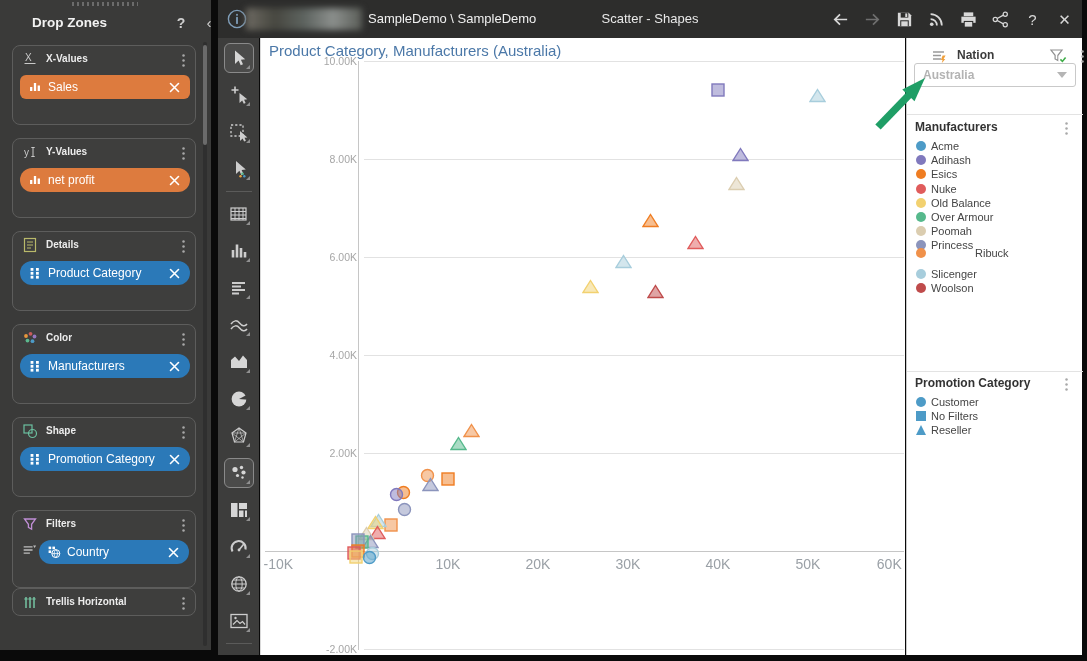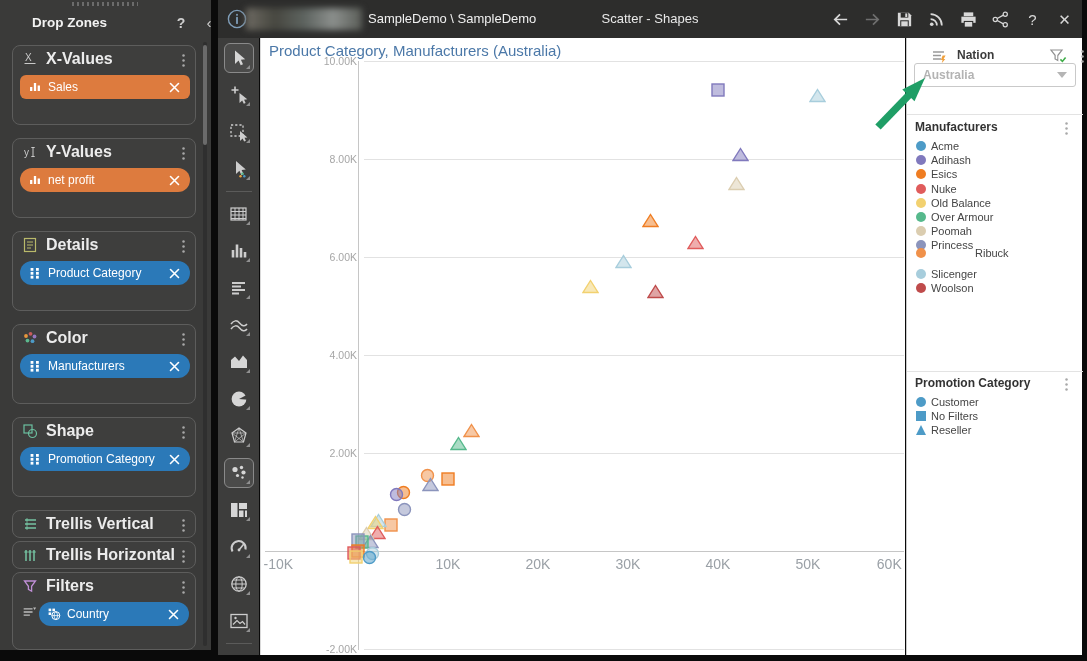--- a/index.html
+++ b/index.html
@@ -27,21 +27,21 @@
   .sb-collapse{left:180px;top:9px;width:20px;height:20px;color:#cfcfcf;font-size:15px;text-align:center;line-height:19px;cursor:pointer;}
   .sb-cards{left:0;top:38px;width:211px;padding:7px 12px 0 12px;box-sizing:border-box;display:flex;flex-direction:column;}
   .card{position:relative;width:184px;box-sizing:border-box;background:#3e3e3d;border:1px solid #5d5d5c;border-radius:8px;}
   .card.big{height:80px;margin-bottom:13px;}
   .card.compact{height:28px;margin-bottom:3px;}
   .card.filters{height:78px;margin-bottom:0;}
   .card-hd{position:absolute;left:0;top:0;width:100%;height:26px;}
   .card.compact .card-hd{height:26px;}
   .ch-ic{position:absolute;left:8px;top:4px;width:18px;height:18px;}
   .ch-ic svg{width:18px;height:18px;}
-  .ch-lbl{position:absolute;left:33px;top:0;height:26px;line-height:26px;color:#ececec;font-size:16px;font-weight:bold;white-space:nowrap;}
+  .ch-lbl{position:absolute;left:33px;top:0;height:26px;line-height:26px;color:#ececec;font-size:10px;font-weight:bold;white-space:nowrap;}
   .kebab{position:absolute;right:6px;top:5px;width:12px;height:18px;cursor:pointer;display:flex;align-items:center;justify-content:center;}
   .kebab svg{width:5px;height:15px;}
   .chip{position:absolute;height:24px;border-radius:12px;display:flex;align-items:center;cursor:pointer;}
   .chip .cp-ic{width:14px;height:14px;margin-left:8px;flex:0 0 auto;}
   .chip .cp-ic svg{width:14px;height:14px;display:block;}
   .chip .cp-lbl{color:#fff;font-size:12px;margin-left:6px;white-space:nowrap;overflow:hidden;flex:1;}
   .chip .cp-x{width:11px;height:11px;margin:0 10px 0 6px;flex:0 0 auto;cursor:pointer;}
   .chip .cp-x svg{width:11px;height:11px;display:block;}
   .slicer{position:absolute;left:8px;top:31px;width:16px;height:16px;}
   .slicer svg{width:16px;height:16px;}
@@ -337,92 +337,74 @@
               </svg>
             </span>
             <span class="cp-lbl">Promotion Category</span>
             <span class="cp-x">
               <svg viewBox="0 0 11 11">
                 <path d="M1.5 1.5 L9.5 9.5 M9.5 1.5 L1.5 9.5" stroke="#fff" stroke-width="1.6" stroke-linecap="round"></path>
               </svg>
             </span>
           </div>
         </div>
-        <div class="card compact">
+        <div class="card filters">
           <div class="card-hd">
             <span class="ch-ic"><svg viewBox="0 0 18 18">
-                <path d="M4 5 h11 M4 9 h11 M4 13 h11" stroke="#76c4a2" stroke-width="1.5"></path>
-                <path d="M6 3.2 v3.6 M6 7.2 v3.6 M6 11.2 v3.6" stroke="#76c4a2" stroke-width="1"></path>
+                <path d="M3.5 4 H14.5 L10.6 9.3 V14.2 L7.4 12.4 V9.3 Z" fill="none" stroke="#c08fd6" stroke-width="1.3"></path>
               </svg></span>
-            <span class="ch-lbl">Trellis Vertical</span>
+            <span class="ch-lbl">Filters</span>
             <span class="kebab">
               <svg viewBox="0 0 6 18">
                 <g fill="#a8a8a8">
                   <circle cx="3" cy="3" r="1.5"></circle>
                   <circle cx="3" cy="9" r="1.5"></circle>
                   <circle cx="3" cy="15" r="1.5"></circle>
                 </g>
+              </svg>
+            </span>
+          </div>
+          <span class="slicer"><svg viewBox="0 0 18 18">
+              <path d="M3 5.5 h10 M3 9 h10 M3 12.5 h7" stroke="#bdbdbd" stroke-width="1.5"></path>
+              <path d="M13.6 4 h3.4 L15.3 6.8 Z" fill="#bdbdbd"></path>
+            </svg></span>
+          <div class="chip" style="left: 26px; top: 29px; width: 150px; background: rgb(43, 121, 184);">
+            <span class="cp-ic">
+              <svg viewBox="0 0 14 14">
+                <g fill="#fff">
+                  <rect x="1.6" y="1.6" width="2.6" height="2.6"></rect>
+                  <rect x="1.6" y="5.4" width="2.6" height="2.6"></rect>
+                  <rect x="5.4" y="1.6" width="2.6" height="2.6"></rect>
+                </g>
+                <circle cx="8.8" cy="8.6" r="4" fill="none" stroke="#fff" stroke-width="1"></circle>
+                <path d="M4.8 8.6 h8 M8.8 4.6 a5.5 5.5 0 0 1 0 8 M8.8 4.6 a5.5 5.5 0 0 0 0 8" fill="none" stroke="#fff" stroke-width="0.8"></path>
+              </svg>
+            </span>
+            <span class="cp-lbl">Country</span>
+            <span class="cp-x">
+              <svg viewBox="0 0 11 11">
+                <path d="M1.5 1.5 L9.5 9.5 M9.5 1.5 L1.5 9.5" stroke="#fff" stroke-width="1.6" stroke-linecap="round"></path>
               </svg>
             </span>
           </div>
         </div>
         <div class="card compact">
           <div class="card-hd">
             <span class="ch-ic"><svg viewBox="0 0 18 18">
                 <path d="M5 4 v11 M9 4 v11 M13 4 v11" stroke="#76c4a2" stroke-width="1.5"></path>
                 <path d="M3.2 6 h3.6 M7.2 6 h3.6 M11.2 6 h3.6" stroke="#76c4a2" stroke-width="1"></path>
               </svg></span>
             <span class="ch-lbl">Trellis Horizontal</span>
             <span class="kebab">
               <svg viewBox="0 0 6 18">
                 <g fill="#a8a8a8">
                   <circle cx="3" cy="3" r="1.5"></circle>
                   <circle cx="3" cy="9" r="1.5"></circle>
                   <circle cx="3" cy="15" r="1.5"></circle>
                 </g>
-              </svg>
-            </span>
-          </div>
-        </div>
-        <div class="card filters">
-          <div class="card-hd">
-            <span class="ch-ic"><svg viewBox="0 0 18 18">
-                <path d="M3.5 4 H14.5 L10.6 9.3 V14.2 L7.4 12.4 V9.3 Z" fill="none" stroke="#c08fd6" stroke-width="1.3"></path>
-              </svg></span>
-            <span class="ch-lbl">Filters</span>
-            <span class="kebab">
-              <svg viewBox="0 0 6 18">
-                <g fill="#a8a8a8">
-                  <circle cx="3" cy="3" r="1.5"></circle>
-                  <circle cx="3" cy="9" r="1.5"></circle>
-                  <circle cx="3" cy="15" r="1.5"></circle>
-                </g>
-              </svg>
-            </span>
-          </div>
-          <span class="slicer"><svg viewBox="0 0 18 18">
-              <path d="M3 5.5 h10 M3 9 h10 M3 12.5 h7" stroke="#bdbdbd" stroke-width="1.5"></path>
-              <path d="M13.6 4 h3.4 L15.3 6.8 Z" fill="#bdbdbd"></path>
-            </svg></span>
-          <div class="chip" style="left: 26px; top: 29px; width: 150px; background: rgb(43, 121, 184);">
-            <span class="cp-ic">
-              <svg viewBox="0 0 14 14">
-                <g fill="#fff">
-                  <rect x="1.6" y="1.6" width="2.6" height="2.6"></rect>
-                  <rect x="1.6" y="5.4" width="2.6" height="2.6"></rect>
-                  <rect x="5.4" y="1.6" width="2.6" height="2.6"></rect>
-                </g>
-                <circle cx="8.8" cy="8.6" r="4" fill="none" stroke="#fff" stroke-width="1"></circle>
-                <path d="M4.8 8.6 h8 M8.8 4.6 a5.5 5.5 0 0 1 0 8 M8.8 4.6 a5.5 5.5 0 0 0 0 8" fill="none" stroke="#fff" stroke-width="0.8"></path>
-              </svg>
-            </span>
-            <span class="cp-lbl">Country</span>
-            <span class="cp-x">
-              <svg viewBox="0 0 11 11">
-                <path d="M1.5 1.5 L9.5 9.5 M9.5 1.5 L1.5 9.5" stroke="#fff" stroke-width="1.6" stroke-linecap="round"></path>
               </svg>
             </span>
           </div>
         </div>
       </div>
     <div class="abs sb-scroll">
       <div class="sb-thumb"></div>
     </div>
   </aside>
 

